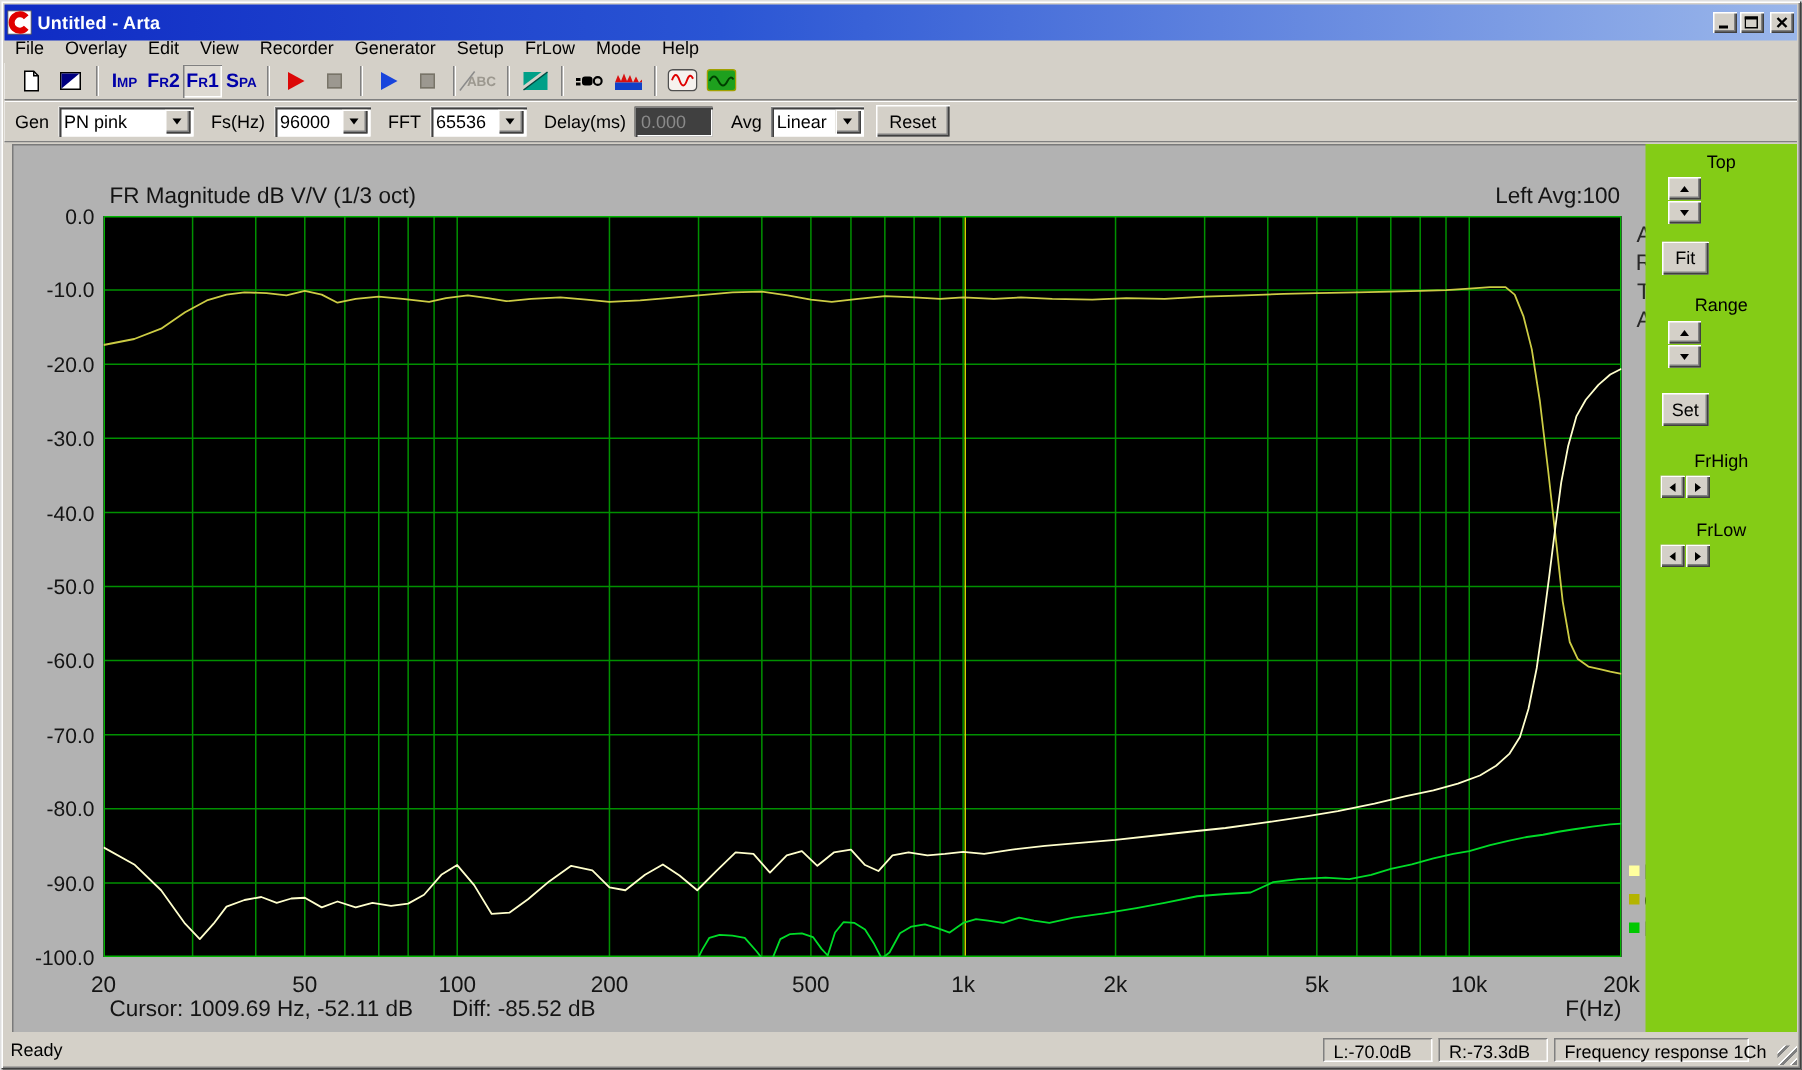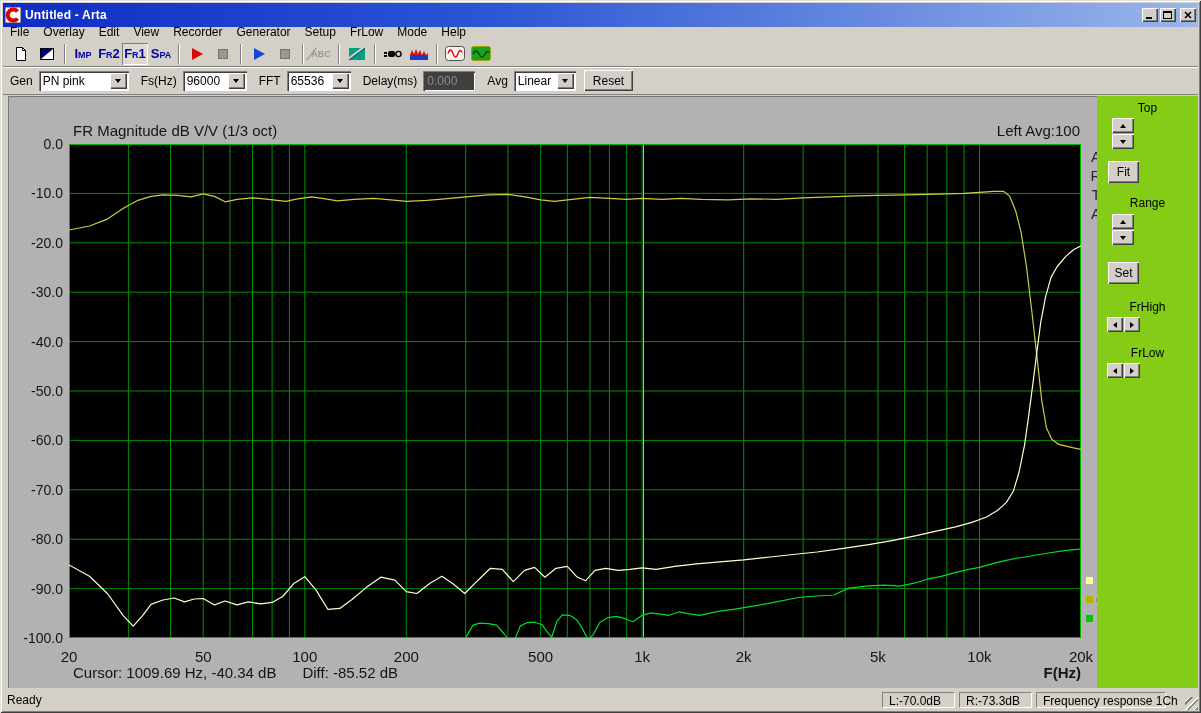--- a/index.html
+++ b/index.html
@@ -58,21 +58,21 @@
   .y-tick { position:absolute; left:0; width:54px; text-align:right; font-size:14px; color:#141414; height:16px; }
   .x-tick { position:absolute; width:50px; top:551px; text-align:center; font-size:15px; color:#141414; height:16px; }
   .arta-mark { position:absolute; left:1079px; top:50px; width:16px; text-align:center;
                font-size:15px; color:#282828; line-height:19px; }
   .legend { position:absolute; left:1077px; top:474px; }
   .legend-row { display:flex; align-items:center; height:19px; }
   .legend-swatch { width:7px; height:7px; margin-right:3px; display:inline-block; }
   .legend-label { font-size:14px; color:#141414; }
   .cursor-row { position:absolute; left:64px; top:567px; font-size:15px; color:#141414; }
   .cursor-row .diff-part { margin-left:26px; }
-  .fhz { position:absolute; left:992px; top:567px; width:80px; text-align:right; font-size:15px; color:#141414;font-weight:bold; }
+  .fhz { position:absolute; left:992px; top:567px; width:80px; text-align:right; font-size:15px; color:#141414; }
   
   .right-panel { position:absolute; left:1094px; top:1px; right:0; height:592px; background:#84cc16; }
   .rp-label { position:absolute; width:100%; text-align:center; font-size:12px; color:#000; }
   .spin { position:absolute; left:15px; width:22px; height:15px; background:#d4d0c8; display:flex; align-items:center; justify-content:center;
           box-shadow: inset 1px 1px 0 #fff, inset -1px -1px 0 #404040, inset -2px -2px 0 #808080; }
   .lr { position:absolute; width:16px; height:15px; background:#d4d0c8; display:flex; align-items:center; justify-content:center;
         box-shadow: inset 1px 1px 0 #fff, inset -1px -1px 0 #404040, inset -2px -2px 0 #808080; }
   .rp-btn { position:absolute; left:11px; width:31px; height:22px; background:#d4d0c8; font-size:12px; color:#000;
             display:flex; align-items:center; justify-content:center;
             box-shadow: inset 1px 1px 0 #fff, inset -1px -1px 0 #404040, inset -2px -2px 0 #808080; }
@@ -312,21 +312,21 @@
         <div class="legend-row">
           <span class="legend-swatch" style="background: rgb(180, 180, 0);"></span>
           <span class="legend-label">Over</span>
         </div>
         <div class="legend-row">
           <span class="legend-swatch" style="background: rgb(0, 200, 0);"></span>
           <span class="legend-label">Magn</span>
         </div>
       </div>
       <div class="cursor-row">
-        <span>Cursor: 1009.69 Hz, -40.34 dB</span><span class="diff-part">Diff: -85.52 dB</span>
+        <span>Cursor: 1009.69 Hz, -52.11 dB</span><span class="diff-part">Diff: -85.52 dB</span>
       </div>
       <div class="fhz">F(Hz)</div>
     <div class="y-tick" style="top: 39px;">0.0</div>
         <div class="y-tick" style="top: 88.4px;">-10.0</div>
         <div class="y-tick" style="top: 137.8px;">-20.0</div>
         <div class="y-tick" style="top: 187.2px;">-30.0</div>
         <div class="y-tick" style="top: 236.6px;">-40.0</div>
         <div class="y-tick" style="top: 286px;">-50.0</div>
         <div class="y-tick" style="top: 335.4px;">-60.0</div>
         <div class="y-tick" style="top: 384.8px;">-70.0</div>

